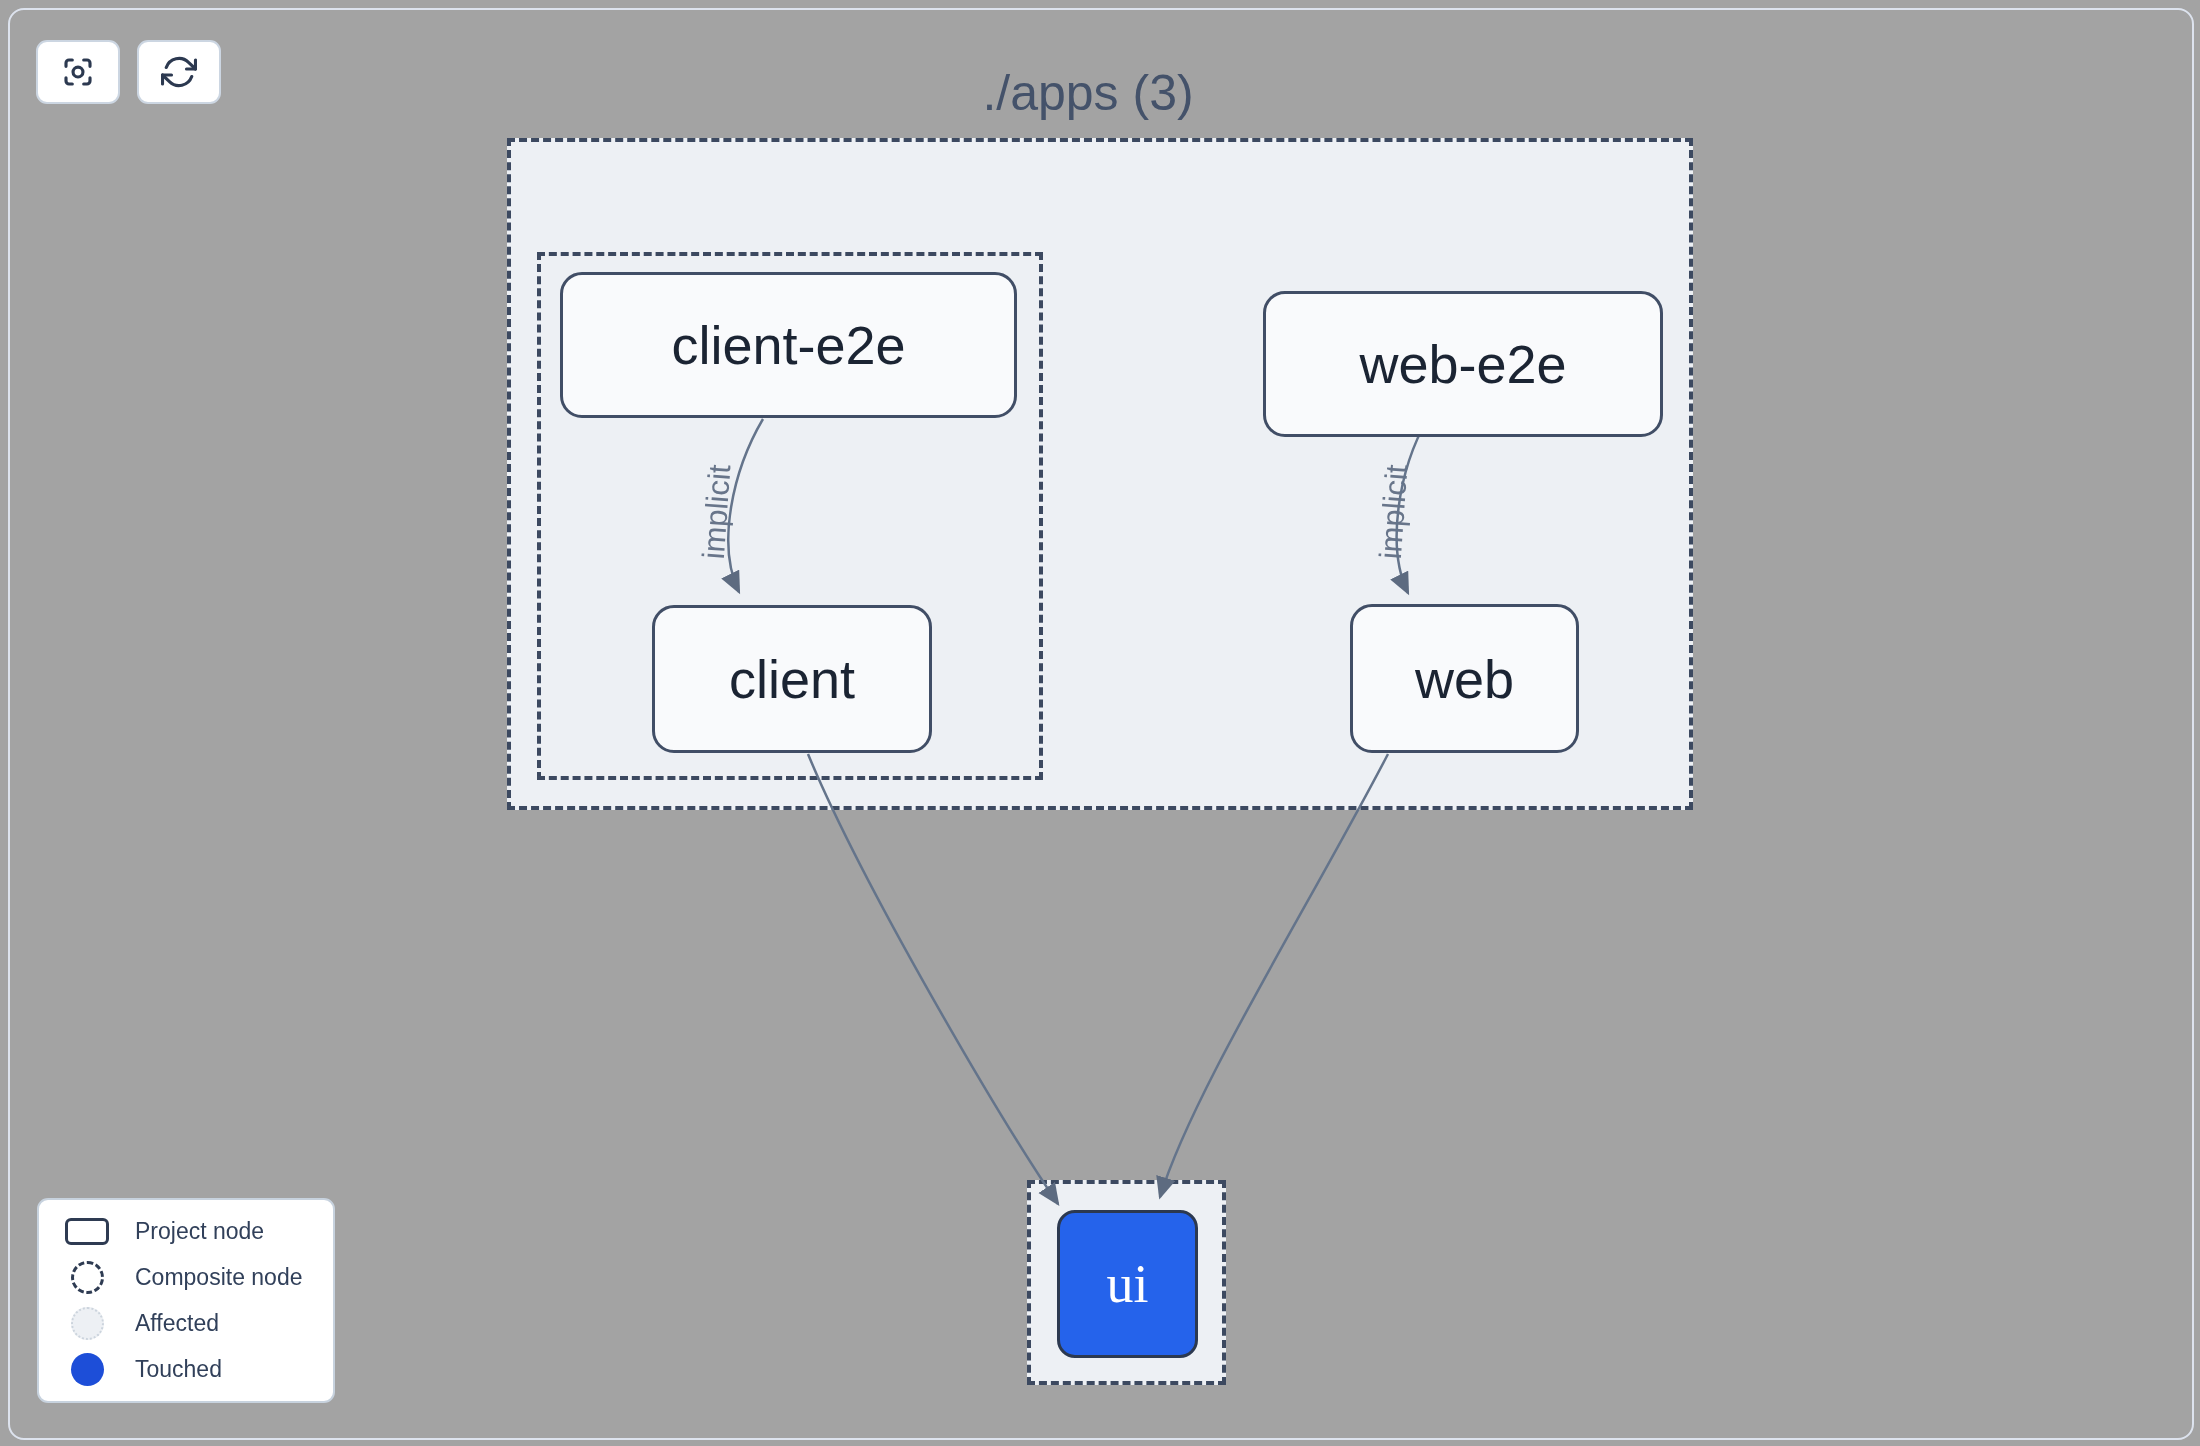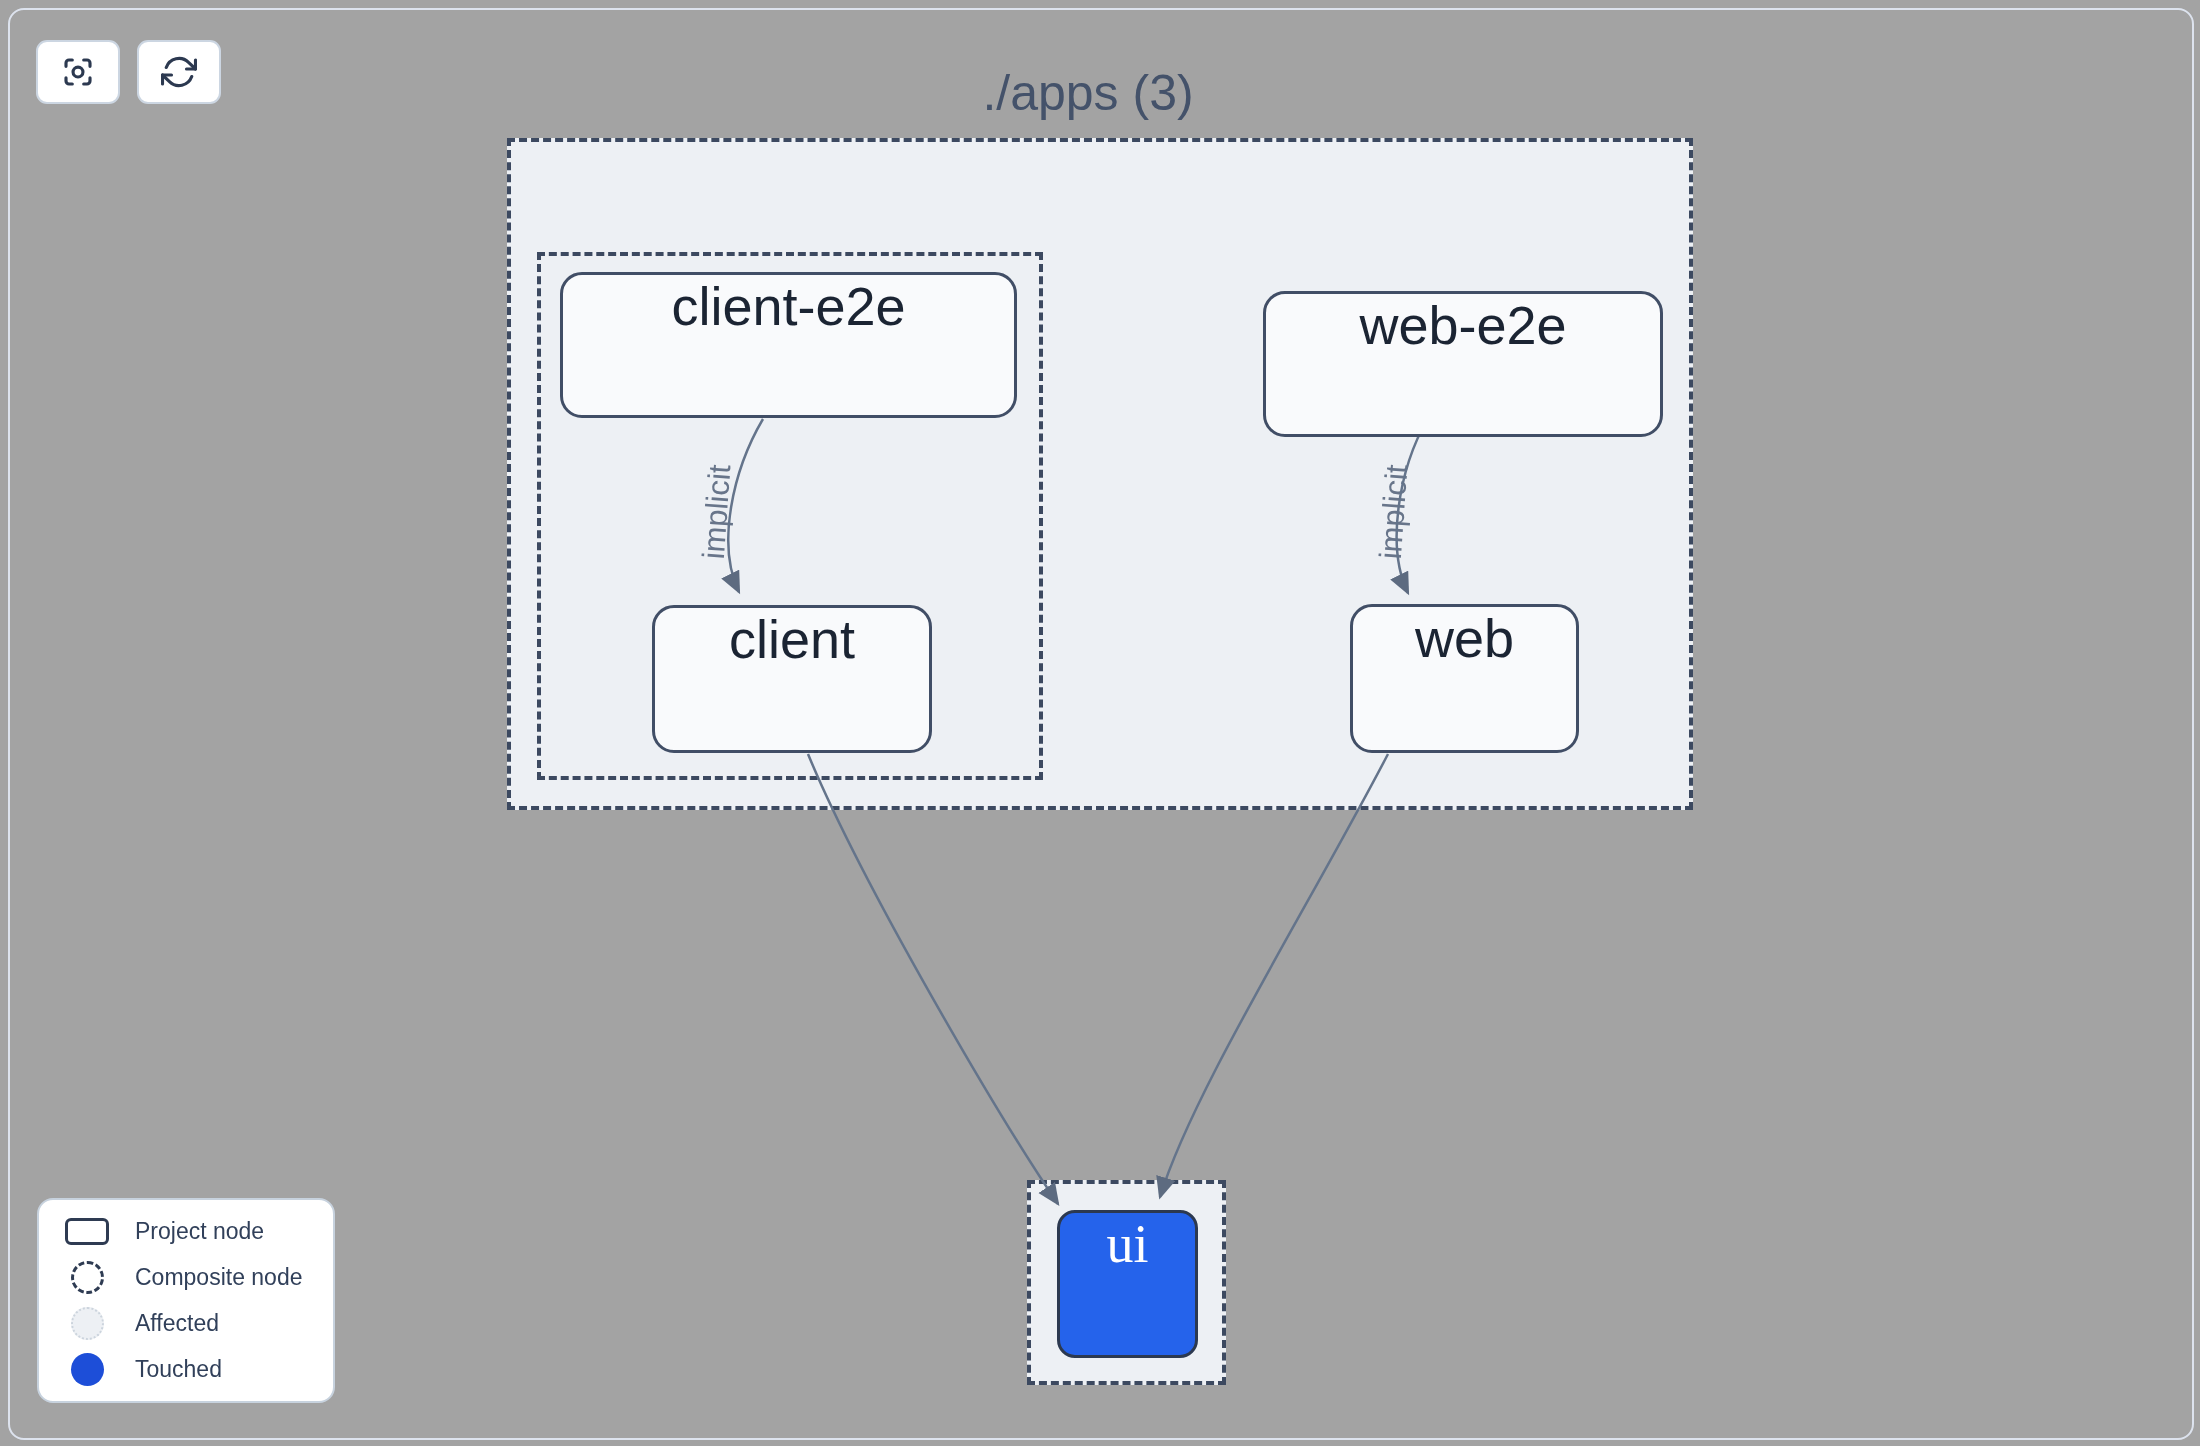--- a/index.html
+++ b/index.html
@@ -14,32 +14,32 @@
             justify-content:center;cursor:pointer;box-sizing:border-box;}
   .tool-btn svg{display:block;}
 
   
   .group{position:absolute;background:#edf0f4;border:4px dashed #3c4960;box-sizing:border-box;}
   .group-label{position:absolute;color:#44526a;font-size:50px;text-align:center;
                white-space:nowrap;line-height:58px;}
 
   
   .node{position:absolute;background:#f9fafc;border:3px solid #414e66;border-radius:22px;
-        box-sizing:border-box;display:flex;align-items:flex-start;justify-content:center;
+        box-sizing:border-box;display:flex;align-items:center;justify-content:center;
         color:#1b2433;font-size:54px;cursor:pointer;z-index:3;}
   .node.touched{background:#2563eb;border-color:#2c3950;color:#ffffff;border-radius:18px;font-family:Liberation Serif, serif;}
 
   
   svg.edges{position:absolute;left:0;top:0;z-index:2;pointer-events:none;}
   .edge-path{fill:none;stroke:#64748b;stroke-width:2.5;}
   .edge-label{fill:#68758a;font-size:31px;font-family:"Liberation Sans",sans-serif;}
 
   
   .legend{position:absolute;left:37px;top:1198px;width:298px;height:205px;background:#ffffff;
-          border:2px solid #c7d2de;border-radius:16px;box-sizing:border-box;
+          border:2px solid #c7d2de;border-radius:11px;box-sizing:border-box;
           display:flex;flex-direction:column;justify-content:space-evenly;padding:6px 0;z-index:4;}
   .legend-row{display:flex;align-items:center;height:42px;}
   .legend-icon-cell{width:96px;display:flex;align-items:center;justify-content:center;flex:0 0 96px;}
   .legend-text{color:#31405a;font-size:23px;}
   .li-project{width:44px;height:27px;border:3px solid #2e3b52;border-radius:6px;background:#fff;box-sizing:border-box;}
   .li-composite{width:33px;height:33px;border:3px dashed #2e3b52;border-radius:50%;background:#fff;box-sizing:border-box;}
   .li-affected{width:33px;height:33px;border:2px dotted #ccd4dd;border-radius:50%;background:#edf0f4;box-sizing:border-box;}
   .li-touched{width:33px;height:33px;border-radius:50%;background:#1d4ed8;}
 </style>
 </head>

